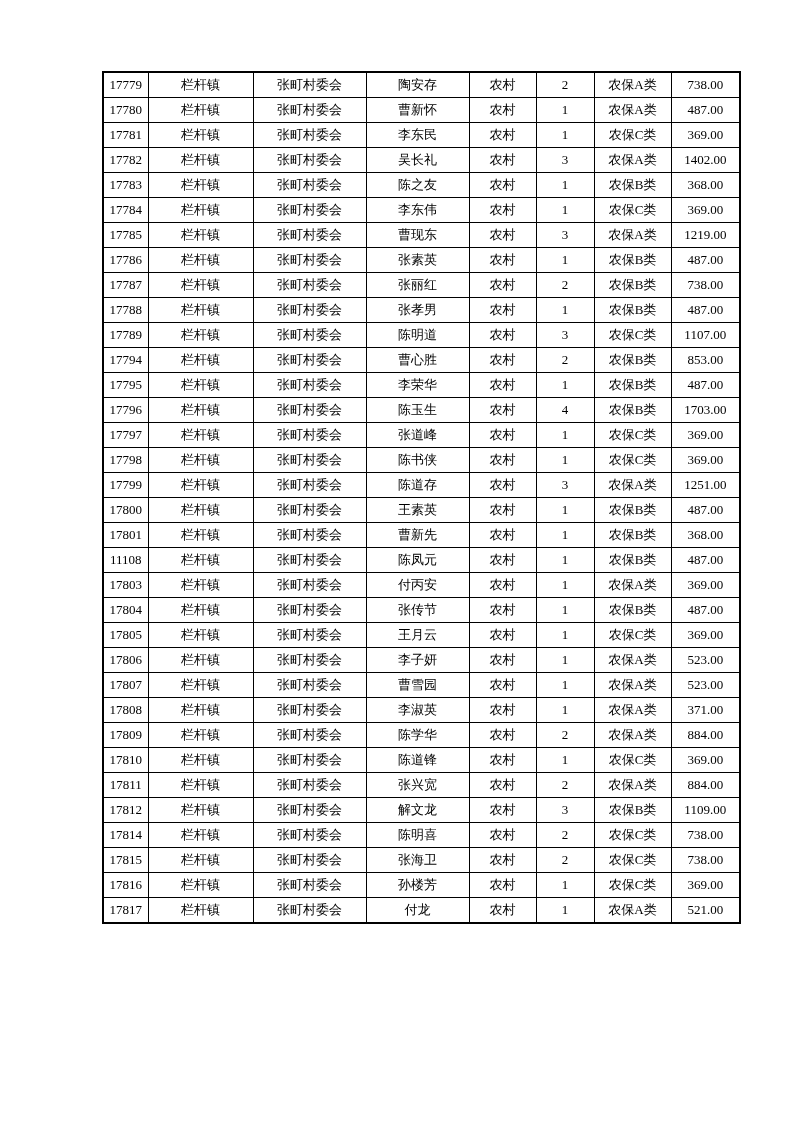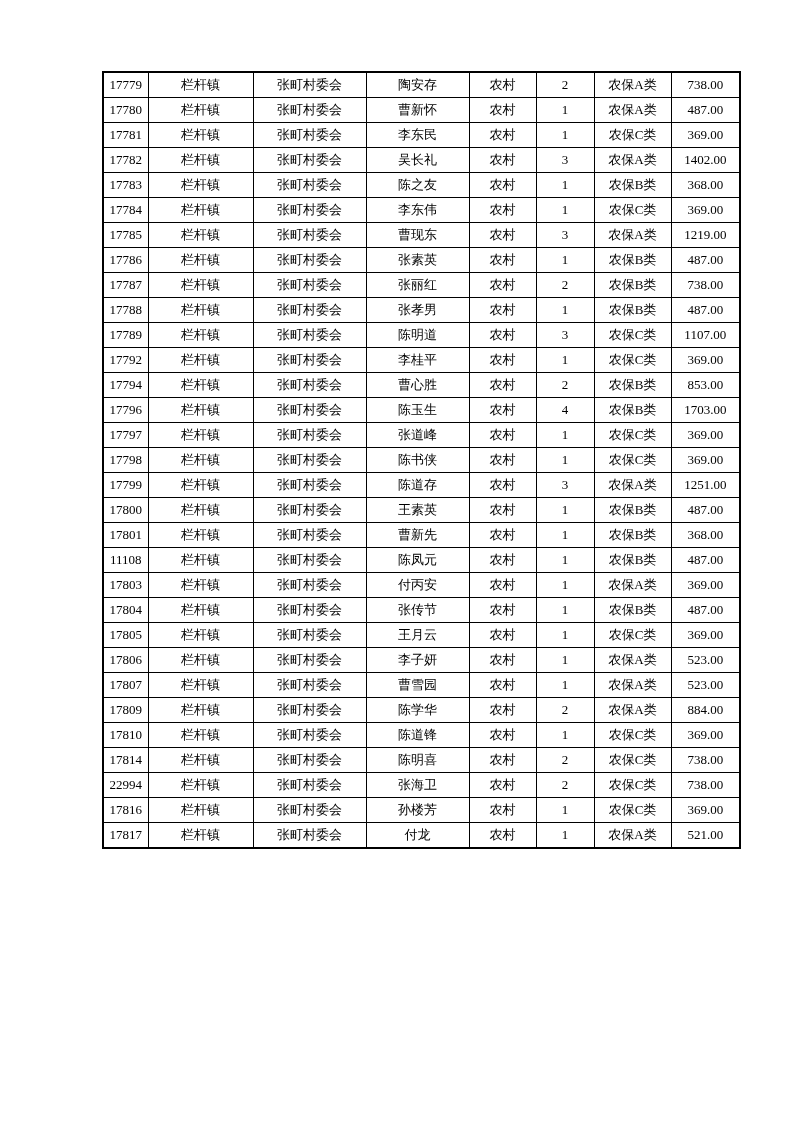--- a/index.html
+++ b/index.html
@@ -166,40 +166,40 @@
           <td>17789</td>
           <td>栏杆镇</td>
           <td>张町村委会</td>
           <td>陈明道</td>
           <td>农村</td>
           <td>3</td>
           <td>农保C类</td>
           <td>1107.00</td>
         </tr>
         <tr>
-          <td>17792</td>
-          <td>栏杆镇</td>
-          <td>张町村委会</td>
-          <td>李桂平</td>
-          <td>农村</td>
-          <td>1</td>
-          <td>农保C类</td>
-          <td>369.00</td>
-        </tr>
-        <tr>
           <td>17794</td>
           <td>栏杆镇</td>
           <td>张町村委会</td>
           <td>曹心胜</td>
           <td>农村</td>
           <td>2</td>
           <td>农保B类</td>
           <td>853.00</td>
         </tr>
         <tr>
+          <td>17795</td>
+          <td>栏杆镇</td>
+          <td>张町村委会</td>
+          <td>李荣华</td>
+          <td>农村</td>
+          <td>1</td>
+          <td>农保B类</td>
+          <td>487.00</td>
+        </tr>
+        <tr>
           <td>17796</td>
           <td>栏杆镇</td>
           <td>张町村委会</td>
           <td>陈玉生</td>
           <td>农村</td>
           <td>4</td>
           <td>农保B类</td>
           <td>1703.00</td>
         </tr>
         <tr>
@@ -306,51 +306,81 @@
           <td>17807</td>
           <td>栏杆镇</td>
           <td>张町村委会</td>
           <td>曹雪园</td>
           <td>农村</td>
           <td>1</td>
           <td>农保A类</td>
           <td>523.00</td>
         </tr>
         <tr>
+          <td>17808</td>
+          <td>栏杆镇</td>
+          <td>张町村委会</td>
+          <td>李淑英</td>
+          <td>农村</td>
+          <td>1</td>
+          <td>农保A类</td>
+          <td>371.00</td>
+        </tr>
+        <tr>
           <td>17809</td>
           <td>栏杆镇</td>
           <td>张町村委会</td>
           <td>陈学华</td>
           <td>农村</td>
           <td>2</td>
           <td>农保A类</td>
           <td>884.00</td>
         </tr>
         <tr>
           <td>17810</td>
           <td>栏杆镇</td>
           <td>张町村委会</td>
           <td>陈道锋</td>
           <td>农村</td>
           <td>1</td>
           <td>农保C类</td>
           <td>369.00</td>
         </tr>
         <tr>
+          <td>17811</td>
+          <td>栏杆镇</td>
+          <td>张町村委会</td>
+          <td>张兴宽</td>
+          <td>农村</td>
+          <td>2</td>
+          <td>农保A类</td>
+          <td>884.00</td>
+        </tr>
+        <tr>
+          <td>17812</td>
+          <td>栏杆镇</td>
+          <td>张町村委会</td>
+          <td>解文龙</td>
+          <td>农村</td>
+          <td>3</td>
+          <td>农保B类</td>
+          <td>1109.00</td>
+        </tr>
+        <tr>
           <td>17814</td>
           <td>栏杆镇</td>
           <td>张町村委会</td>
           <td>陈明喜</td>
           <td>农村</td>
           <td>2</td>
           <td>农保C类</td>
           <td>738.00</td>
         </tr>
         <tr>
-          <td>22994</td>
+          <td>17815</td>
           <td>栏杆镇</td>
           <td>张町村委会</td>
           <td>张海卫</td>
           <td>农村</td>
           <td>2</td>
           <td>农保C类</td>
           <td>738.00</td>
         </tr>
         <tr>
           <td>17816</td>

